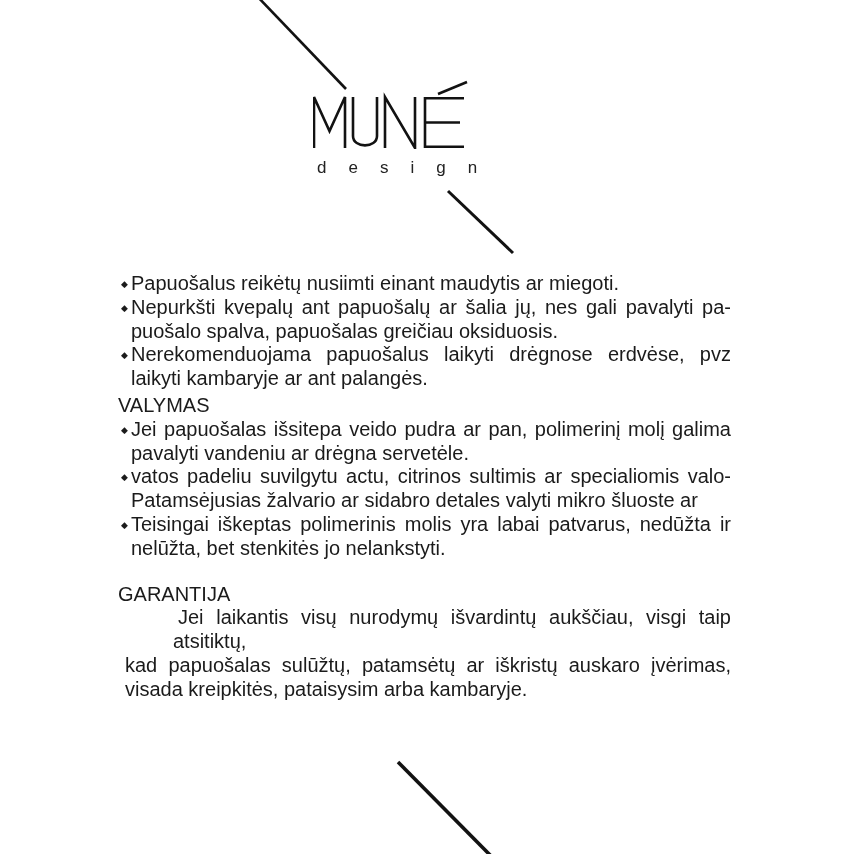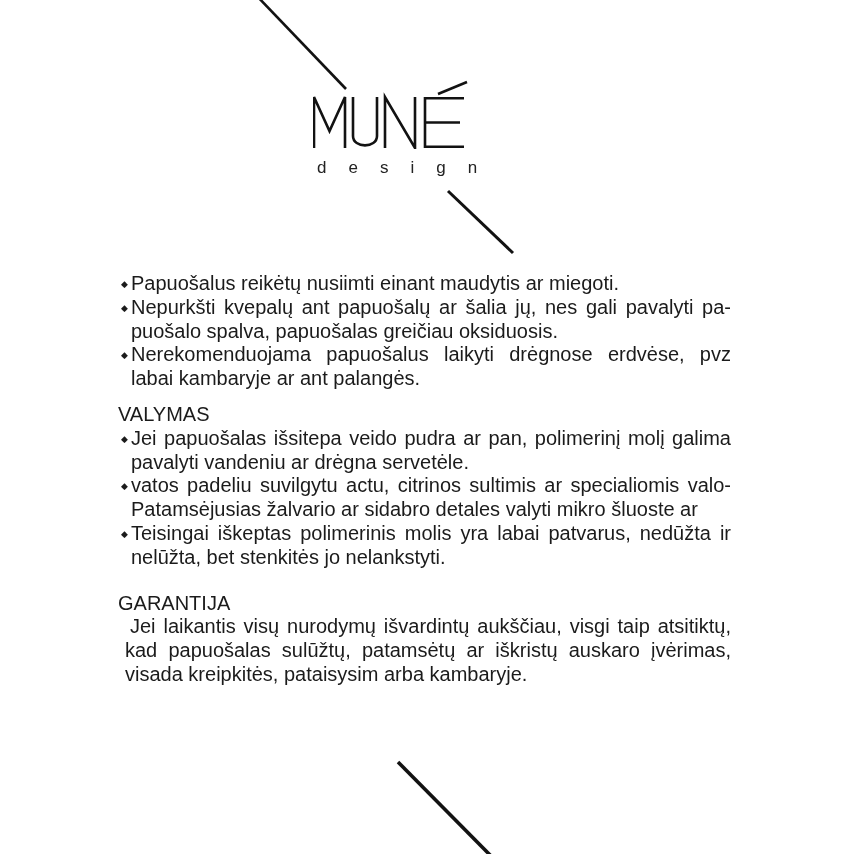--- a/index.html
+++ b/index.html
@@ -27,32 +27,32 @@
     position:absolute;left:317px;top:159px;
     font-size:17px;letter-spacing:22px;line-height:17px;
     color:#222;white-space:nowrap;
   }
 
   
   .content{
     position:absolute;left:118px;top:272px;width:613px;
     font-size:20px;line-height:23.8px;
   }
-  .section + .section{margin-top:12px;}
+  .section + .section{margin-top:3px;}
   .section:last-child{margin-top:22px;}
   .heading{line-height:23.8px;}
   .item{position:relative;padding-left:13px;}
   .item.no-bullet{padding-left:7px;}
   .bullet{
     position:absolute;left:3px;top:1px;
     font-size:9px;line-height:23.8px;color:var(--text-color);
   }
   .tline{text-align:justify;}
   .tline:not(:last-child){text-align-last:justify;}
-  .no-bullet .tline:first-child{text-indent:5px;}
+  .no-bullet .tline:first-child{text-indent:5px;margin-left:48px;}
 </style>
 </head>
 <body>
 
 <div class="page">
 
   <svg class="diag-svg" viewBox="0 0 852 854" xmlns="http://www.w3.org/2000/svg">
     <line class="diag" x1="255" y1="-6" x2="346" y2="89" stroke-width="2.6"></line>
     <line class="diag" x1="448" y1="191" x2="513" y2="253" stroke-width="3"></line>
     <line class="diag" x1="398" y1="762" x2="493" y2="858" stroke-width="3.6"></line>
@@ -82,21 +82,21 @@
           <div class="tline">Papuošalus reikėtų nusiimti einant maudytis ar miegoti.</div>
         </div>
         <div class="item">
           <span class="bullet">◆</span>
           <div class="tline">Nepurkšti kvepalų ant papuošalų ar šalia jų, nes gali pavalyti pa-</div>
           <div class="tline">puošalo spalva, papuošalas greičiau oksiduosis.</div>
         </div>
         <div class="item">
           <span class="bullet">◆</span>
           <div class="tline">Nerekomenduojama papuošalus laikyti drėgnose erdvėse, pvz</div>
-          <div class="tline">labai kambaryje ar ant palangės.</div>
+          <div class="tline">laikyti kambaryje ar ant palangės.</div>
         </div>
       </div>
       <div class="section">
         <div class="heading">VALYMAS</div>
         <div class="item">
           <span class="bullet">◆</span>
           <div class="tline">Jei papuošalas išsitepa veido pudra ar pan, polimerinį molį galima</div>
           <div class="tline">pavalyti vandeniu ar drėgna servetėle.</div>
         </div>
         <div class="item">

